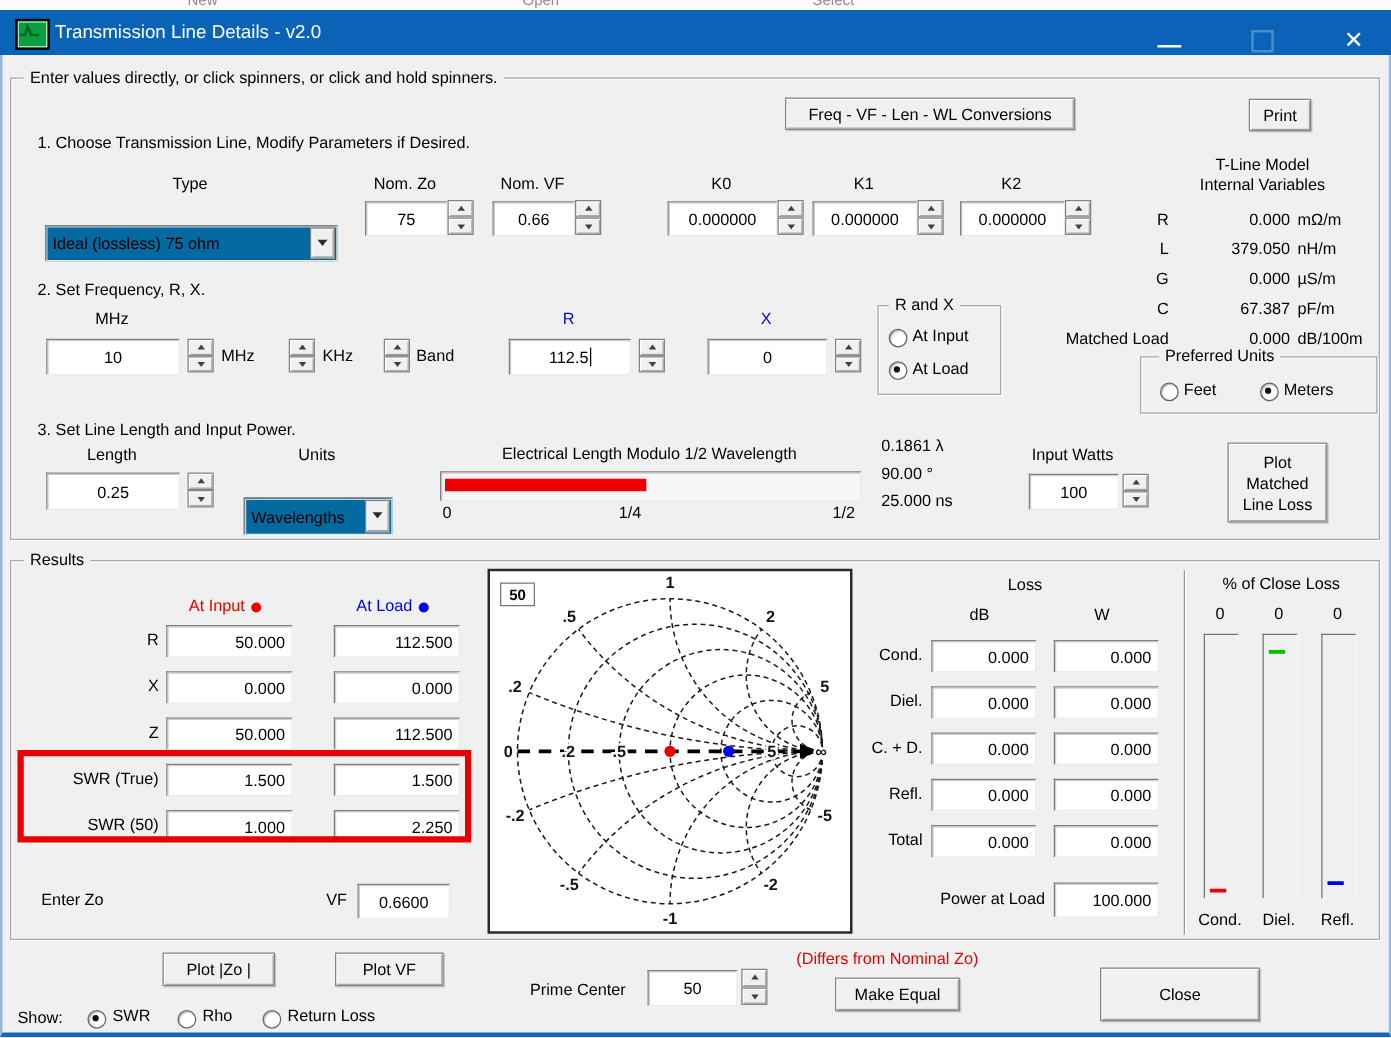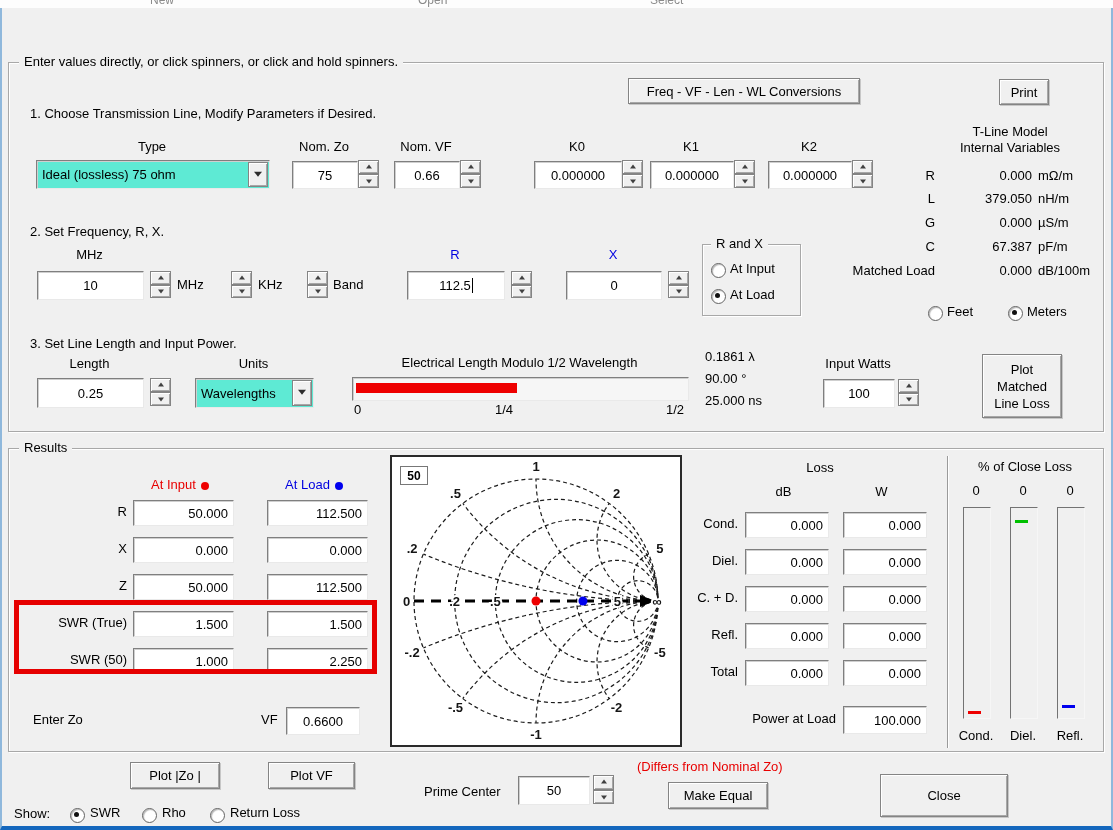--- a/index.html
+++ b/index.html
@@ -50,22 +50,22 @@
   
   .spin{position:absolute;width:21px;display:flex;flex-direction:column;}
   .sb{flex:1;background:#f0f0f0;border:1px solid #848484;
       box-shadow:inset 1px 1px 0 #ffffff, inset -1px -1px 0 #a7a7a7;position:relative;}
   .sb.up::after,.sb.dn::after{content:"";position:absolute;left:50%;top:50%;transform:translate(-50%,-50%);
       border:3px solid transparent;}
   .sb.up::after{border-bottom:4px solid #404040;margin-top:-2px;}
   .sb.dn::after{border-top:4px solid #404040;margin-top:2px;}
 
   
-  .combo{position:absolute;background:#5eead4;border:1px solid #7f7f7f;
-         border-color:#7f7f7f #e9e9e9 #e9e9e9 #7f7f7f;box-shadow:inset 1px 1px 0 #cfcfcf;}
+  .combo{position:absolute;background:#0369a1;border:1px solid #7f7f7f;
+         border-color:#7f7f7f #e9e9e9 #e9e9e9 #7f7f7f;box-shadow:inset 1px 1px 0 #cfcfcf;margin-top:20px;}
   .combo .ctext{position:absolute;left:5px;top:0;bottom:0;display:flex;align-items:center;white-space:nowrap;}
   .cbtn{position:absolute;right:1px;top:1px;bottom:1px;width:18px;background:#f0f0f0;border:1px solid #848484;
         box-shadow:inset 1px 1px 0 #ffffff, inset -1px -1px 0 #a7a7a7;}
   .cbtn::after{content:"";position:absolute;left:50%;top:50%;transform:translate(-50%,-35%);
         border:4px solid transparent;border-top:5px solid #2d2d2d;}
 
   
   .radio{position:absolute;width:13px;height:13px;border-radius:50%;background:#fff;
          border:1px solid #636363;box-shadow:inset 1px 1px 1px #b9b9b9;}
   .radio.checked::after{content:"";position:absolute;left:3px;top:3px;width:5px;height:5px;
@@ -99,20 +99,31 @@
 
 <div class="app">
 
   <div class="strip">
     <span style="left:150px">New</span>
     <span style="left:418px">Open</span>
     <span style="left:650px">Select</span>
   </div>
 
   <div class="winframe"></div>
+  <div class="titlebar">
+    <span class="appicon">
+      <svg width="20" height="17" viewBox="0 0 20 17">
+          <polyline points="2,11 6,11 8,4 11,11 17,11" fill="none" stroke="#062" stroke-width="2"></polyline>
+        </svg>
+    </span>
+    <span class="title-text">Transmission Line Details - v2.0</span>
+    <span class="cap-min"></span>
+    <span class="cap-max"></span>
+    <span class="cap-close">✕</span>
+  </div>
 
   <div class="gb" style="left:8px;top:62px;width:1094px;height:368px">
     <span class="gbl">Enter values directly, or click spinners, or click and hold spinners.</span>
   </div>
 
   <div class="btn" style="left:628px;top:78px;width:230px;height:24px">Freq - VF - Len - WL Conversions</div>
   <div class="btn" style="left:999px;top:79px;width:48px;height:24px">Print</div>
 
   <div class="lbl" style="left:30px;top:106px">1. Choose Transmission Line, Modify Parameters if Desired.</div>
 
@@ -175,20 +186,23 @@
     <span style="width:115px;text-align:right">C</span>
     <span style="width:97px;text-align:right">67.387</span>
     <span style="margin-left:6px">pF/m</span>
   </div>
   <div class="abs" style="left:820px;top:263px;width:290px;display:flex">
     <span style="width:115px;text-align:right">Matched Load</span>
     <span style="width:97px;text-align:right">0.000</span>
     <span style="margin-left:6px">dB/100m</span>
   </div>
 
+  <div class="gb" style="left:912px;top:285px;width:188px;height:44px">
+    <span class="gbl" style="left:14px">Preferred Units</span>
+  </div>
   <span class="radio" style="left:928px;top:306px"></span>
   <span class="lbl" style="left:947px;top:304px">Feet</span>
   <span class="radio checked" style="left:1008px;top:306px"></span>
   <span class="lbl" style="left:1027px;top:304px">Meters</span>
 
   <div class="lbl" style="left:30px;top:224px">2. Set Frequency, R, X.</div>
   <div class="lbl c" style="left:37px;top:247px;width:105px">MHz</div>
   <div class="fld c" style="left:37px;top:271px;width:105px;height:27px">10</div>
   <div class="spin" style="left:150px;top:271px;height:27px">
       <span class="sb up"></span>

